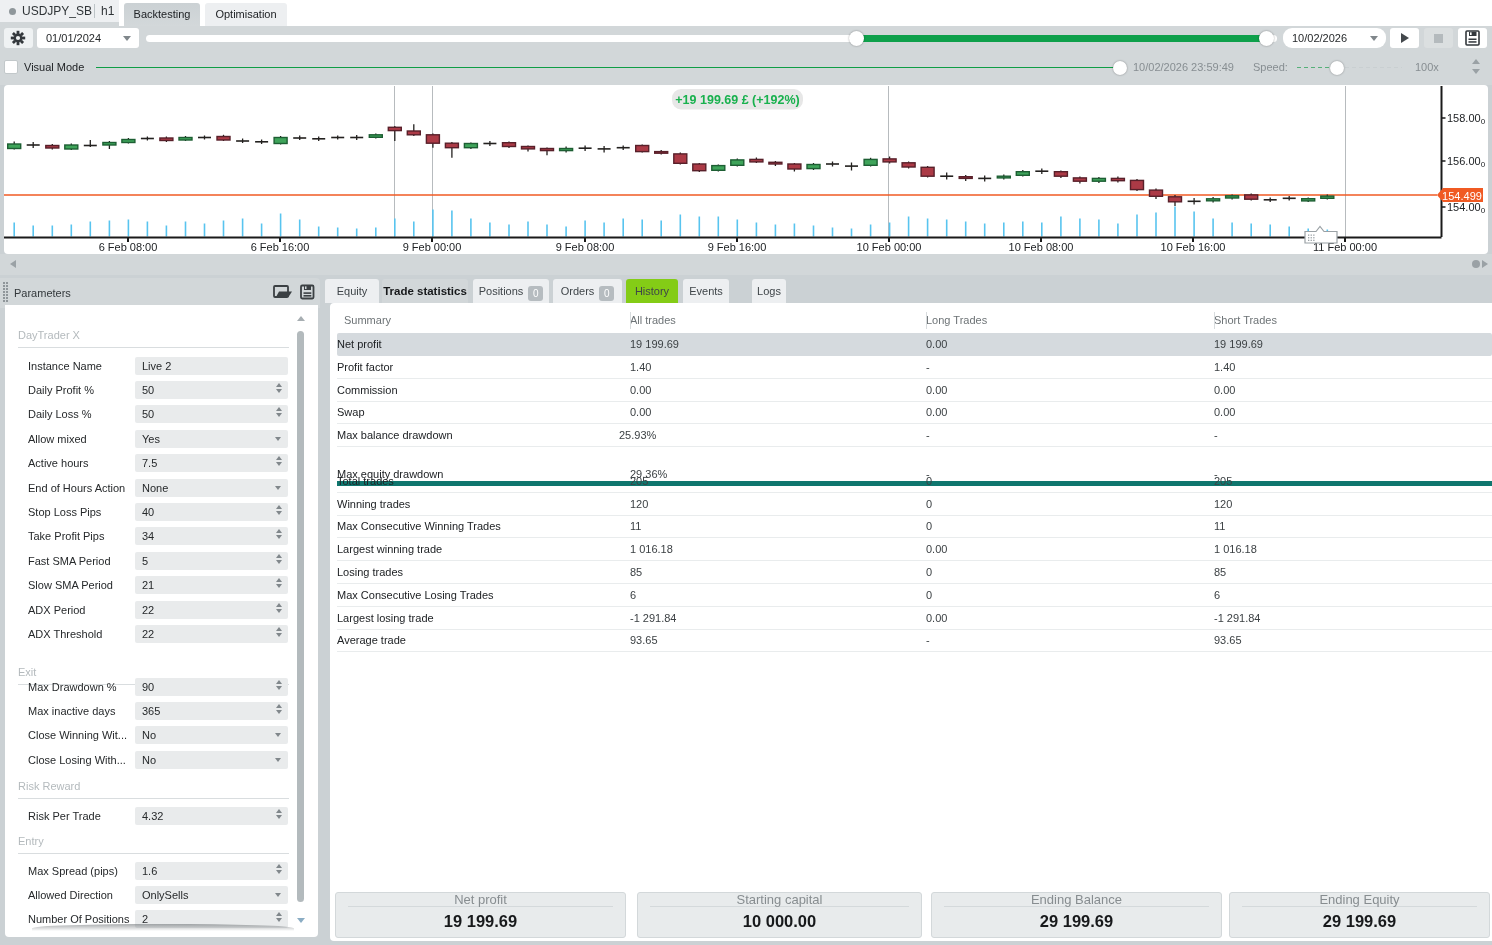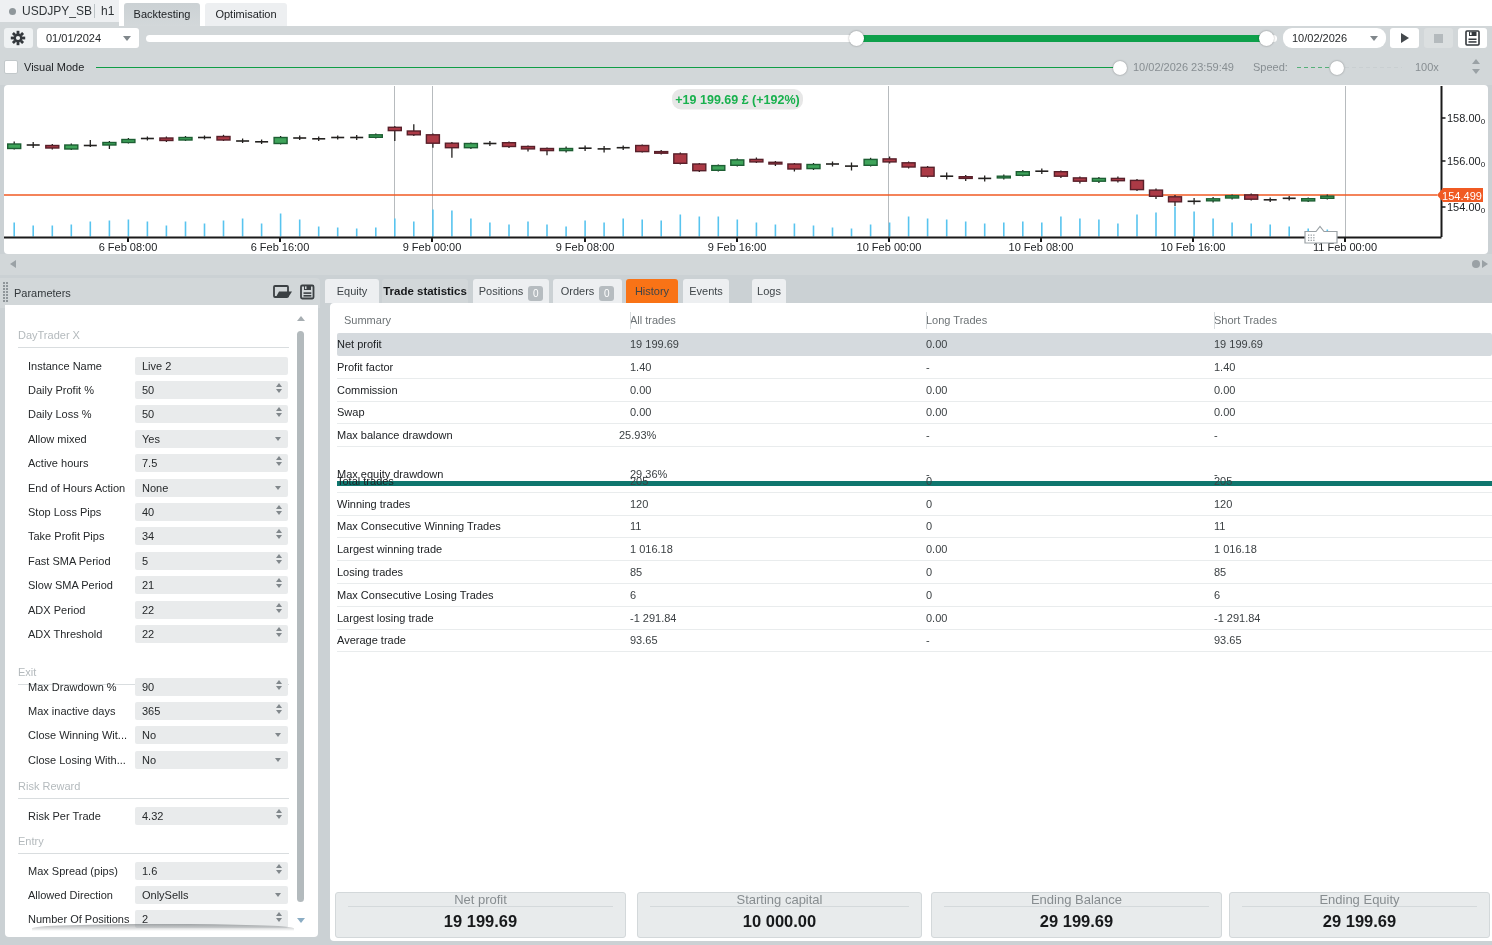--- a/index.html
+++ b/index.html
@@ -508,21 +508,21 @@
           <i class="u"></i>
           <i class="d"></i>
         </span></div>
     </div>
   </div>
 <div style="position:absolute;left:32px;top:924px;width:262px;height:7px;background:linear-gradient(to bottom,rgba(110,115,118,.6),rgba(110,115,118,0));border-radius:50%/60% 60% 0 0"></div>
 <div class="tab" style="left:325px;width:54px;background:#edeff1;color:#3f4549">Equity</div>
 <div class="tab" style="left:382px;width:86px;background:#d2d7d9;color:#17191b"><span style="font-weight:bold;font-size:11.5px">Trade statistics</span></div>
 <div class="tab" style="left:473px;width:76px;background:#edeff1;color:#3f4549">Positions<span class="badge">0</span></div>
 <div class="tab" style="left:553px;width:69px;background:#edeff1;color:#3f4549">Orders<span class="badge">0</span></div>
-<div class="tab" style="left:626px;width:52px;background:#f97316;color:#3f4549">History</div>
+<div class="tab" style="left:626px;width:52px;background:#84cc16;color:#3f4549">History</div>
 <div class="tab" style="left:683px;width:46px;background:#edeff1;color:#3f4549">Events</div>
 <div class="tab" style="left:752px;width:34px;background:#edeff1;color:#3f4549">Logs</div>
 <div style="position:absolute;left:330px;top:303px;width:1162px;height:638px;background:#fff;border-radius:4px 0 0 4px"></div>
 <div class="trow" style="top:309px;color:#6d7376">
     <span style="position:absolute;left:7px">Summary</span>
     <span class="tc" style="left:293px;width:296px">All trades</span>
     <span class="tc" style="left:589px;width:288px">Long Trades</span>
     <span class="tc" style="left:877px;width:305px">Short Trades</span>
     <span style="position:absolute;left:293px;top:3px;height:17px;border-left:1px solid #d8dcde"></span>
     <span style="position:absolute;left:589px;top:3px;height:17px;border-left:1px solid #d8dcde"></span>

